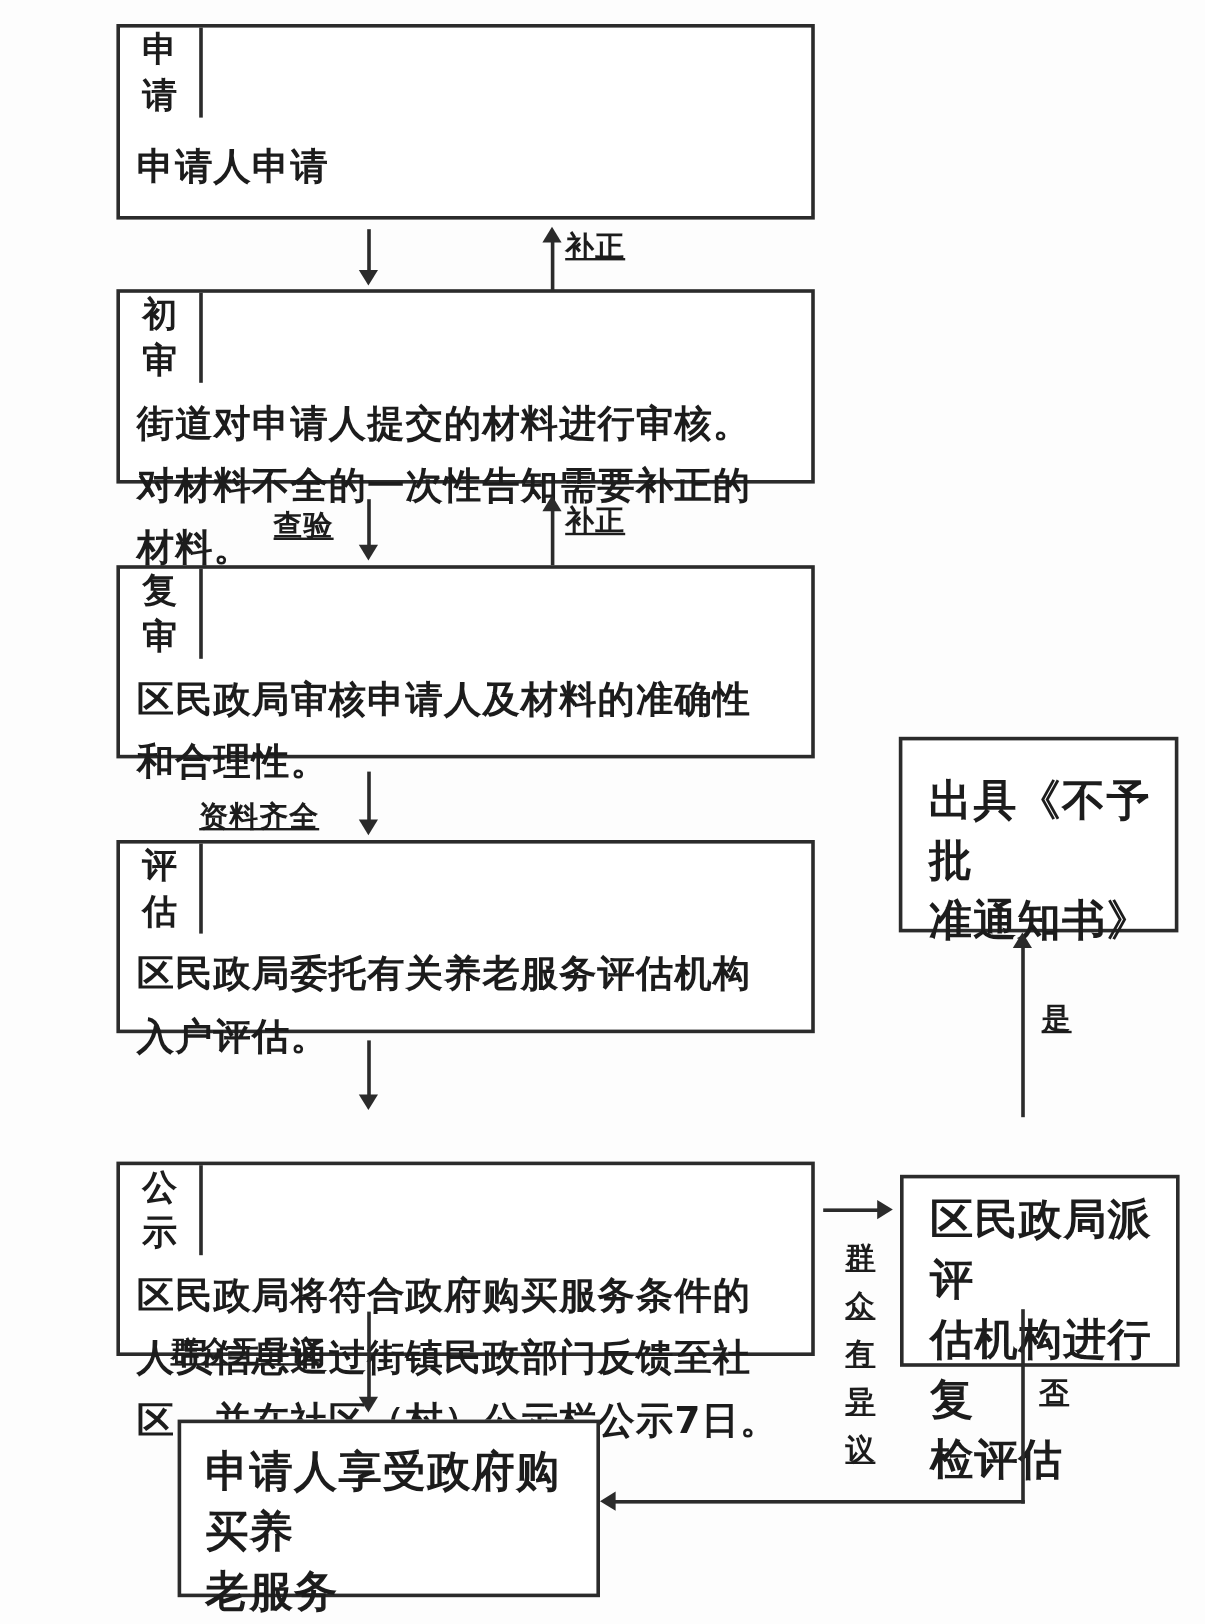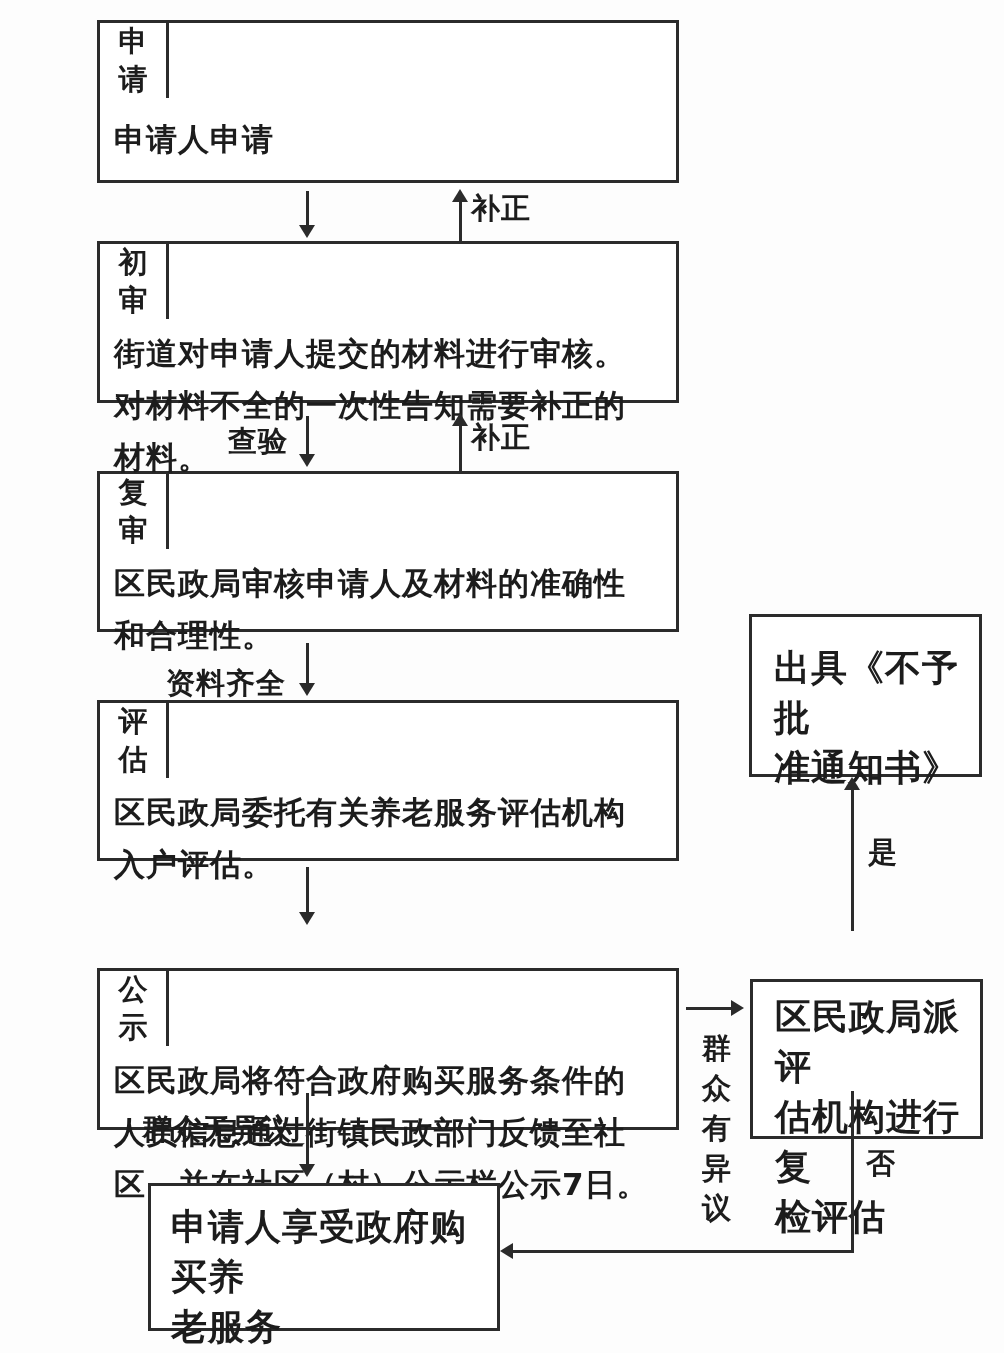--- a/index.html
+++ b/index.html
@@ -35,22 +35,22 @@
 
   .group { position:absolute; left:0; top:0; }
   .vline { position:absolute; width:3px; background:#2b2b2b; }
   .hline { position:absolute; height:3px; background:#2b2b2b; }
   .head  { position:absolute; width:0; height:0; }
   .head-down  { border-left:8px solid transparent; border-right:8px solid transparent; border-top:13px solid #2b2b2b; }
   .head-up    { border-left:8px solid transparent; border-right:8px solid transparent; border-bottom:13px solid #2b2b2b; }
   .head-right { border-top:8px solid transparent; border-bottom:8px solid transparent; border-left:13px solid #2b2b2b; }
   .head-left  { border-top:8px solid transparent; border-bottom:8px solid transparent; border-right:13px solid #2b2b2b; }
   .flow-label {
-    position:absolute; font-size:29px; font-weight:700;
-    letter-spacing:1px; color:#1c1c1c; white-space:nowrap;
+    position:absolute; font-size:24px; font-weight:700;
+    letter-spacing:1px; color:#1c1c1c; white-space:nowrap;text-decoration:underline;
   }
   .vertical-text {
     width:38px; line-height:40px; text-align:center;
     word-break:break-all; white-space:normal;
   }
 </style>
 </head>
 <body>
 
 <div class="canvas">

